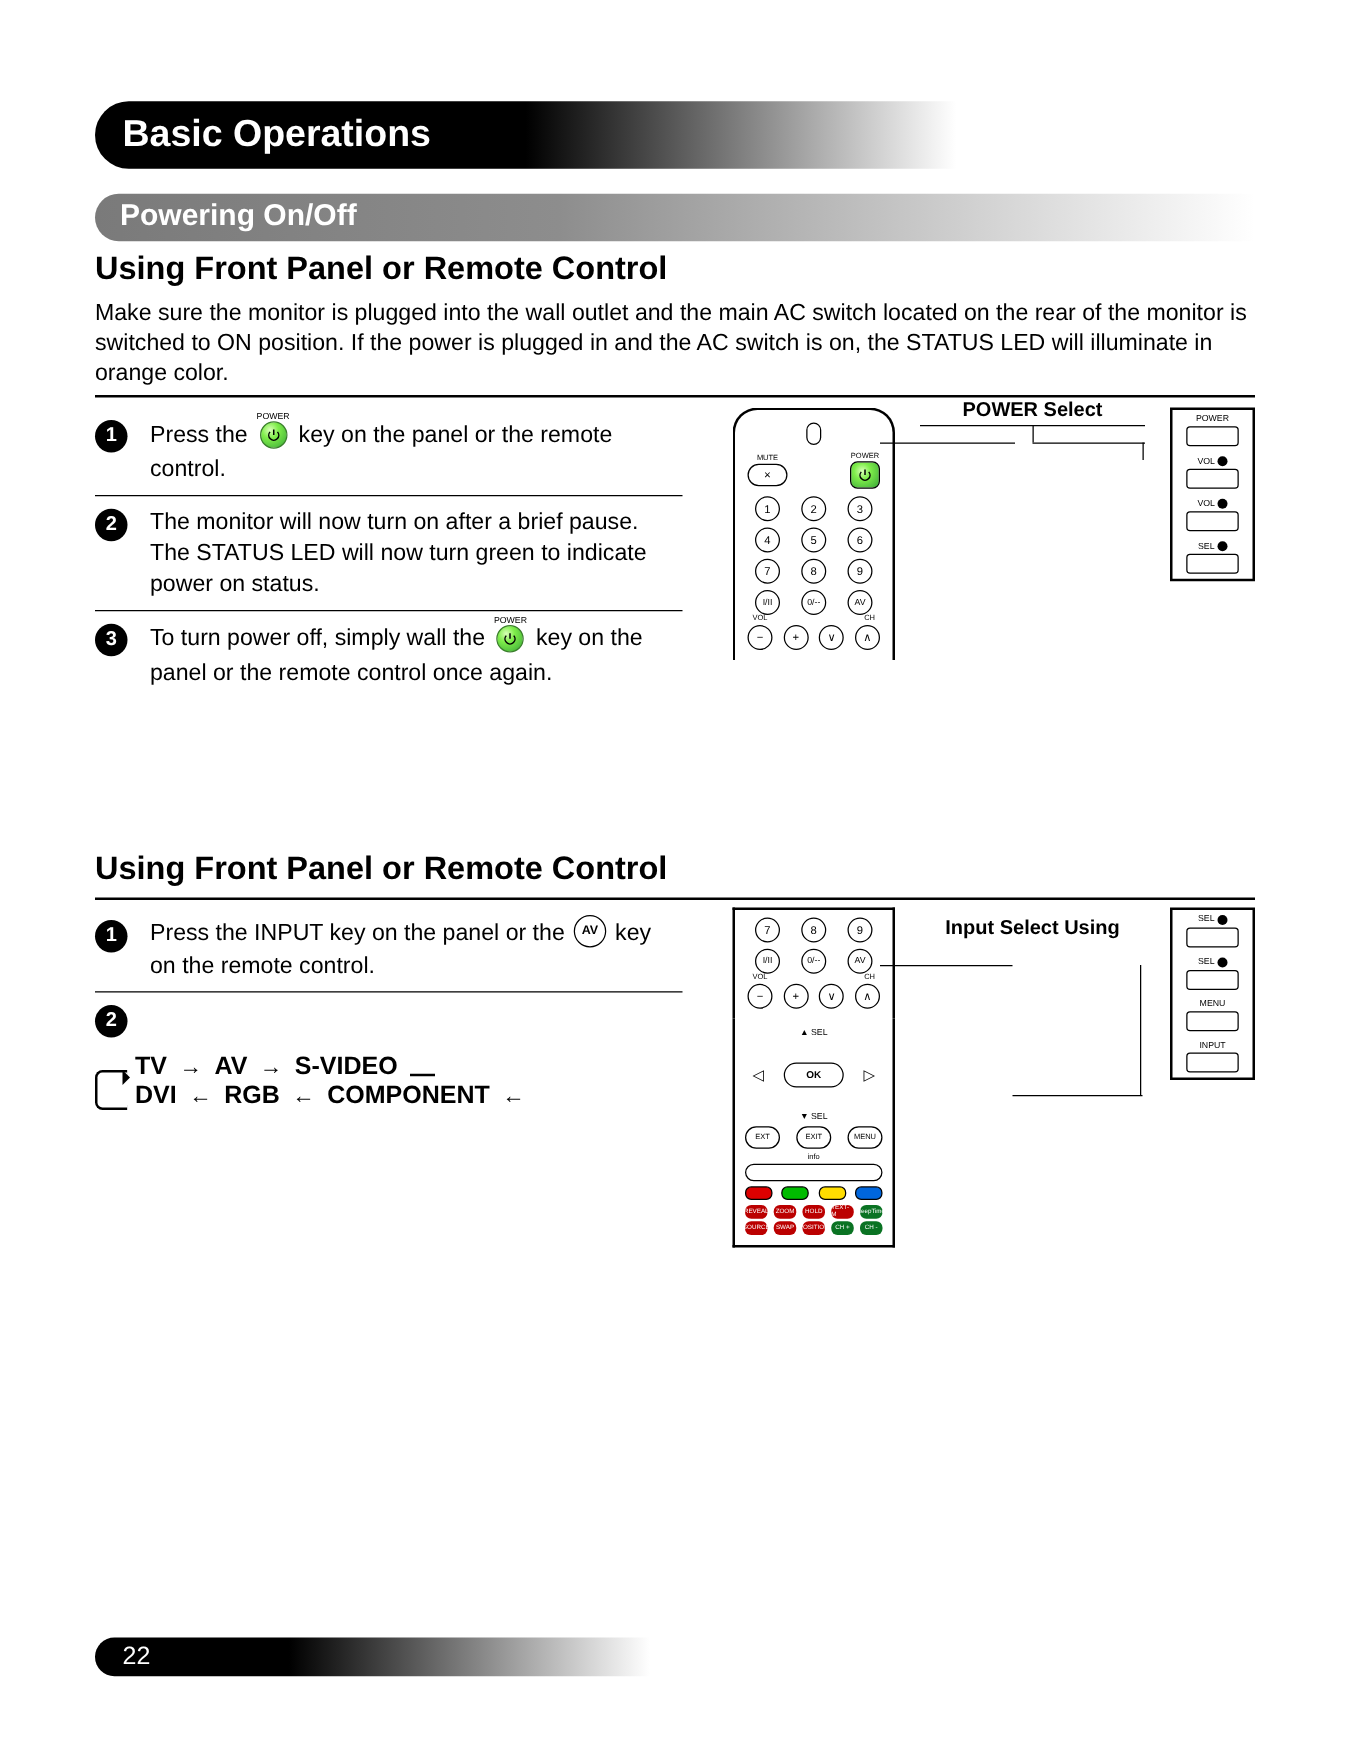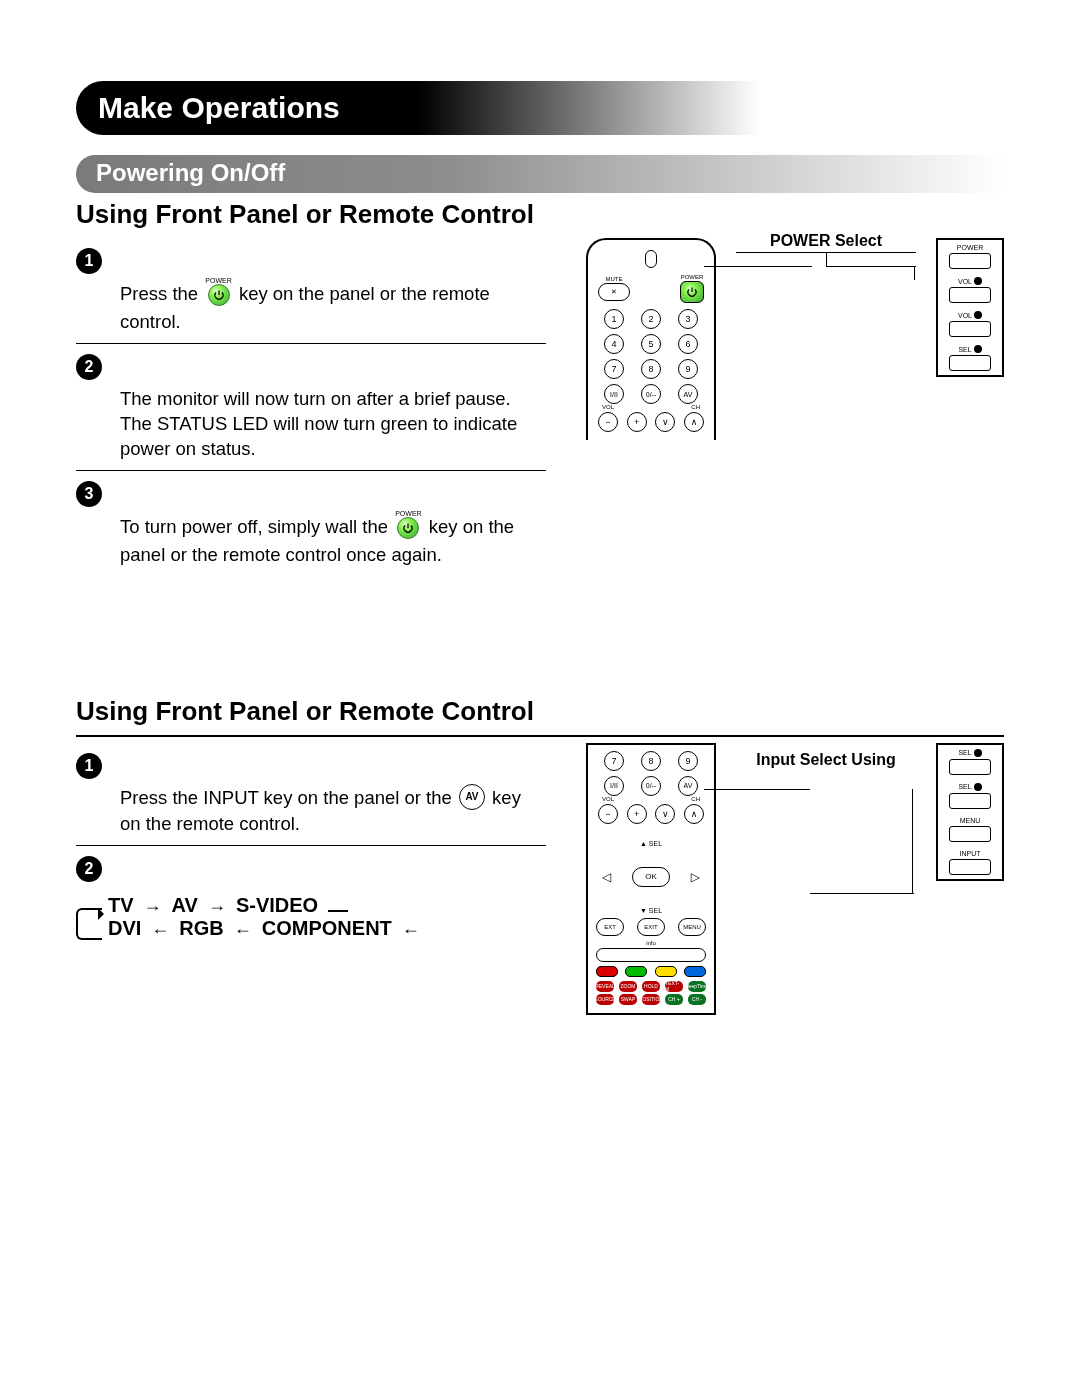--- a/index.html
+++ b/index.html
@@ -78,21 +78,20 @@
     display:flex;
     align-items:center;
     justify-content:center;
     font-size:16px;
     font-weight:bold;
     margin-top:2px;
   }
   .step-text{
     font-size:18.5px;
     line-height:1.35;
-    margin-top:35px;
   }
   .inline-power{
     display:inline-flex;
     flex-direction:column;
     align-items:center;
     vertical-align:middle;
     transform:translateY(-4px);
     margin:0 2px;
   }
   .inline-power .lbl{font-size:7px; line-height:1;}
@@ -186,22 +185,22 @@
     padding:6px 8px 8px 8px;
     background:#fff;
   }
   .nav-pad{
     position:relative;
     width:90px;height:70px;margin:4px auto 6px auto;
   }
   .nav-pad .tri{position:absolute;font-size:12px;}
   .ok-pill{
     position:absolute;left:50%;top:50%;transform:translate(-50%,-50%);
-    width:38px;height:20px;border:1.3px solid #000;border-radius:10px;
-    display:flex;align-items:center;justify-content:center;font-size:8px;
+    width:48px;height:20px;border:1.3px solid #000;border-radius:10px;
+    display:flex;align-items:center;justify-content:center;font-size:8px;font-weight:bold;
   }
   .three-pills{display:flex;justify-content:space-between;margin-bottom:4px}
   .wide-pill{
     width:100%;height:14px;border:1.3px solid #000;border-radius:7px;margin-bottom:4px
   }
   .color-pills{display:flex;justify-content:space-between;margin-bottom:4px}
   .cpill{width:22px;height:11px;border:1.3px solid #000;border-radius:5px}
   .menu-row{display:flex;justify-content:space-between}
   .mpill{width:18px;height:11px;border-radius:5px;font-size:5px;display:flex;align-items:center;justify-content:center;color:#fff}
 
@@ -240,28 +239,29 @@
     font-weight:normal;
   }
 </style>
 </head>
 <body>
 
 <div class="page">
 
   
   <div class="tab-black">
-    <span>Make Operations</span>
+    <span>Basic Operations</span>
   </div>
 
   
   <div class="tab-gray">
     <span>Powering On/Off</span>
   </div>
   <div class="h3">Using Front Panel or Remote Control</div>
+  <div class="intro">Make sure the monitor is plugged into the wall outlet and the main AC switch located on the rear of the monitor is switched to ON position.  If the power is plugged in and the AC switch is on, the STATUS LED will illuminate in orange color.</div>
 
   <div class="cols">
     <div class="col-left">
       <div class="step">
         <div class="step-num">1</div>
         <div class="step-text">
           <span>Press the </span>
           <span class="inline-power">
             <span class="lbl">POWER</span>
             <span class="pwr-icon">
@@ -519,13 +519,16 @@
                 <span>INPUT</span>
               </div>
             <div class="sp-rect"></div>
           </div>
         </div>
       </div>
     </div>
   </div>
 
   
+  <div class="page-num-tab">
+    <span>22</span>
+  </div>
 </div>
 
 </body></html>

